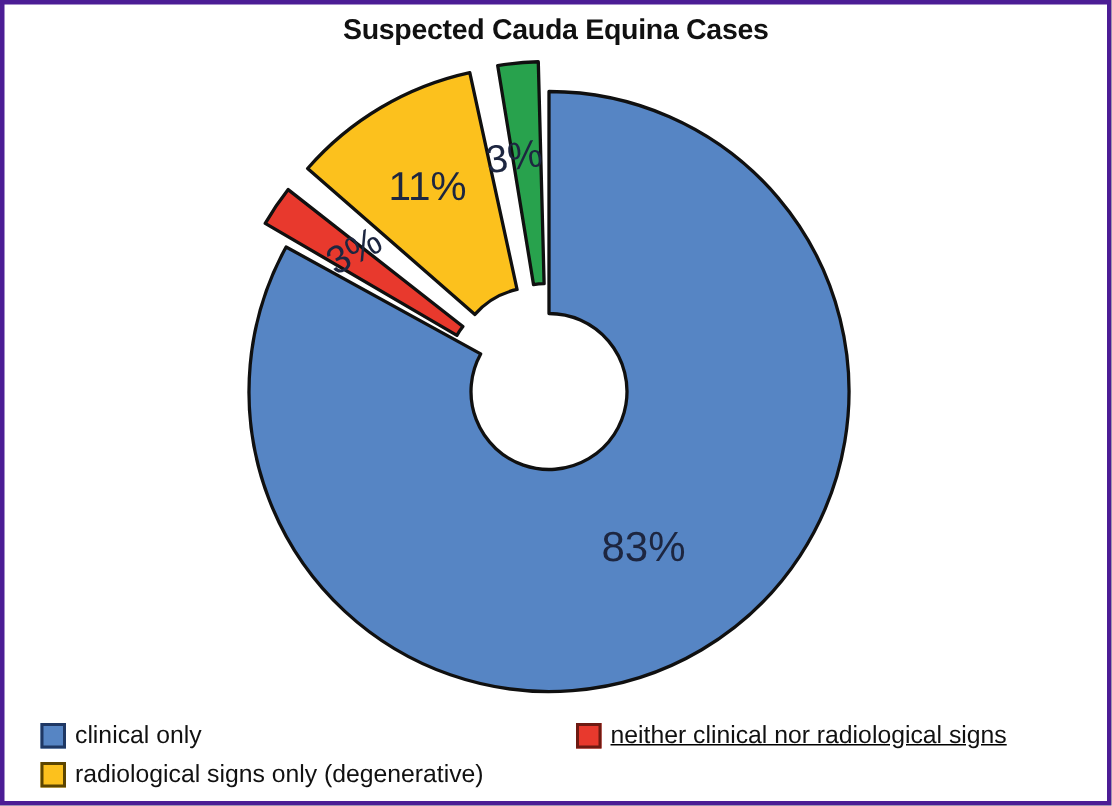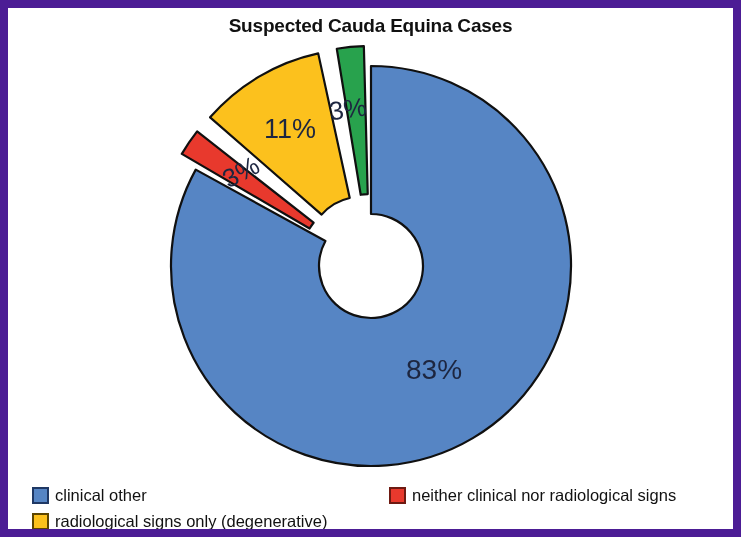--- a/index.html
+++ b/index.html
@@ -1,20 +1,20 @@
 <!DOCTYPE html>
 <html><head>
 <meta charset="utf-8">
 <style>
   html, body { margin: 0; padding: 0; background: #888; }
   .canvas {
     position: relative;
     width: 741px; height: 537px;
     background: #ffffff;
-    border: 8px solid #4c1d95;
+    border: 3px solid #4c1d95;
     box-sizing: border-box;
     overflow: hidden;
     font-family: "Liberation Sans", sans-serif;
   }
   .chart-title {
     position: absolute;
     top: 7px; left: 0; width: 100%;
     text-align: center;
     font-size: 19px;
     font-weight: bold;
@@ -24,21 +24,21 @@
   svg.pie {
     position: absolute;
     left: 0; top: 0;
   }
   .legend {
     position: absolute;
     left: 0; top: 474px; width: 100%;
   }
   .legend-col { position: absolute; top: 0; }
   .legend-col.col-0 { left: 24px; }
-  .legend-col.col-1 { left: 381px; }
+  .legend-col.col-1 { left: 381px; text-decoration: underline; }
   .legend-item {
     display: flex;
     align-items: center;
     height: 26px;
   }
   .legend-swatch {
     width: 13px; height: 13px;
     border: 2px solid #222;
     box-sizing: content-box;
     margin-right: 6px;
@@ -65,21 +65,21 @@
       <text transform="translate(426 371) rotate(0)" text-anchor="middle" fill="#1d2640" font-size="28" font-family="&quot;Liberation Sans&quot;, sans-serif">83%</text>
       <text transform="translate(237 172) rotate(-28)" text-anchor="middle" fill="#1d2640" font-size="26" font-family="&quot;Liberation Sans&quot;, sans-serif">3%</text>
       <text transform="translate(282 130) rotate(0)" text-anchor="middle" fill="#1d2640" font-size="27" font-family="&quot;Liberation Sans&quot;, sans-serif">11%</text>
       <text transform="translate(341 110) rotate(-8)" text-anchor="middle" fill="#1d2640" font-size="26" font-family="&quot;Liberation Sans&quot;, sans-serif">3%</text>
     </svg>
 
   <div class="legend">
     <div class="legend-col col-0">
       <div class="legend-item">
         <span class="legend-swatch" style="background-color: rgb(86, 133, 196); border-color: rgb(31, 56, 100);"></span>
-        <span class="legend-label">clinical other</span>
+        <span class="legend-label">clinical only</span>
       </div>
       <div class="legend-item">
         <span class="legend-swatch" style="background-color: rgb(252, 193, 29); border-color: rgb(92, 69, 0);"></span>
         <span class="legend-label">radiological signs only (degenerative)</span>
       </div>
     </div>
     <div class="legend-col col-1">
       <div class="legend-item">
         <span class="legend-swatch" style="background-color: rgb(232, 57, 45); border-color: rgb(110, 26, 18);"></span>
         <span class="legend-label">neither clinical nor radiological signs</span>

